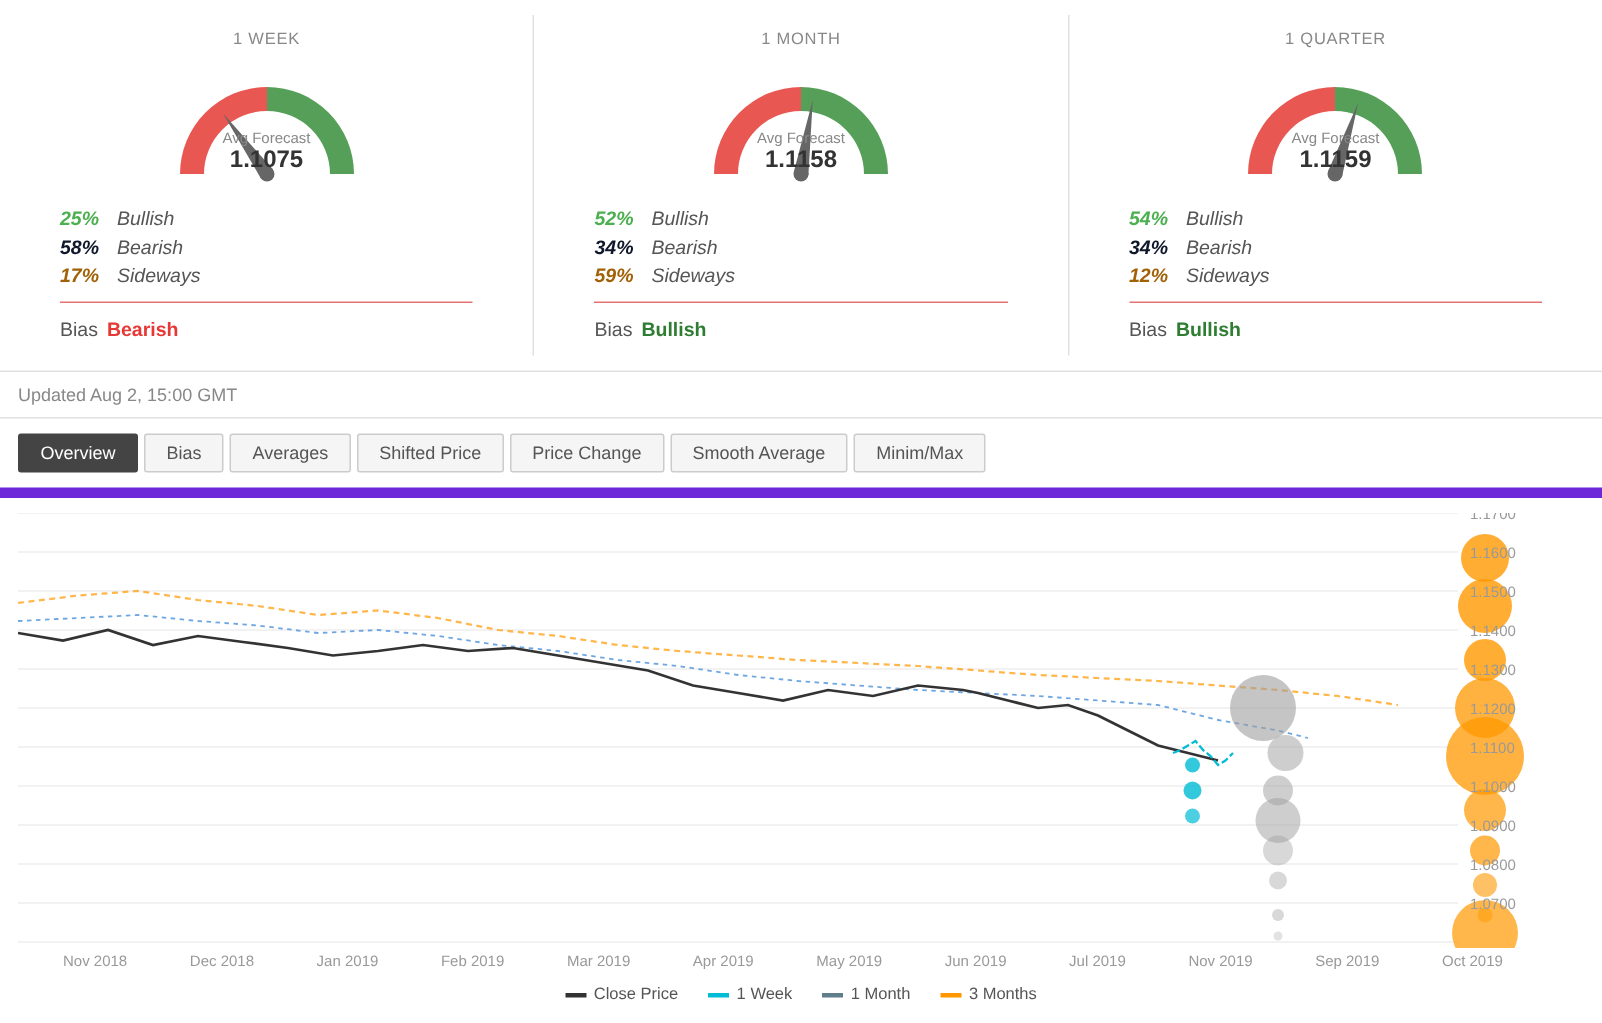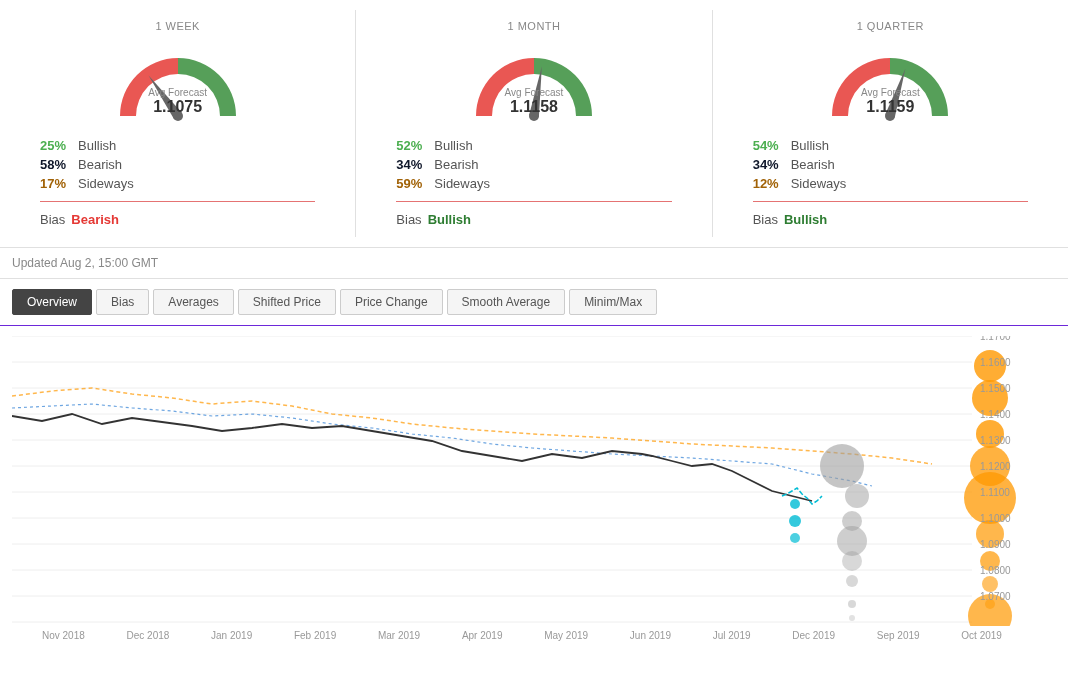--- a/index.html
+++ b/index.html
@@ -58,20 +58,21 @@
       display: flex;
       flex-direction: column;
       width: 100%;
       padding: 0 20px;
       gap: 4px;
     }
 
     .stat-item {
       display: flex;
       gap: 8px;
+      font-style: italic;
     }
 
     .stat-pct { width: 30px; font-weight: bold; font-size: 13px; }
     .stat-pct.green { color: #4caf50; }
     .stat-pct.red { color: #0f172a; }
     .stat-pct.gray { color: #a16207; }
     .stat-label { color: #555; font-size: 13px; }
 
     .divider { border: none; border-bottom: 1px solid #e57373; margin: 6px 0; }
 
@@ -84,21 +85,21 @@
       padding: 8px 12px;
       font-size: 12px;
       color: #888;
       border-bottom: 1px solid #e0e0e0;
     }
 
     .tabs-row {
       display: flex;
       gap: 0;
       padding: 10px 12px;
-      border-bottom: 1px solid #6d28d9;
+      border-bottom: 7px solid #6d28d9;
     }
 
     .tab-btn {
       padding: 5px 14px;
       border: 1px solid #ccc;
       background: #f5f5f5;
       cursor: pointer;
       font-size: 12px;
       color: #555;
       margin-right: 4px;
@@ -342,18 +343,36 @@
   <div class="x-axis-labels" id="x-axis-labels">
       <span>Nov 2018</span>
       <span>Dec 2018</span>
       <span>Jan 2019</span>
       <span>Feb 2019</span>
       <span>Mar 2019</span>
       <span>Apr 2019</span>
       <span>May 2019</span>
       <span>Jun 2019</span>
       <span>Jul 2019</span>
-      <span>Dec 2019</span>
+      <span>Nov 2019</span>
       <span>Sep 2019</span>
       <span>Oct 2019</span>
     </div>
 
+  <div class="chart-legend" id="chart-legend">
+      <div class="legend-item">
+      <span style="display:inline-block;width:14px;height:3px;background:#333"></span>
+      <span>Close Price</span>
+    </div>
+      <div class="legend-item">
+      <span style="display:inline-block;width:14px;height:3px;background:#00bcd4"></span>
+      <span>1 Week</span>
+    </div>
+      <div class="legend-item">
+      <span style="display:inline-block;width:14px;height:3px;background:#607d8b"></span>
+      <span>1 Month</span>
+    </div>
+      <div class="legend-item">
+      <span style="display:inline-block;width:14px;height:3px;background:#ff9800"></span>
+      <span>3 Months</span>
+    </div>
+    </div>
 </div>
 
 </body></html>

